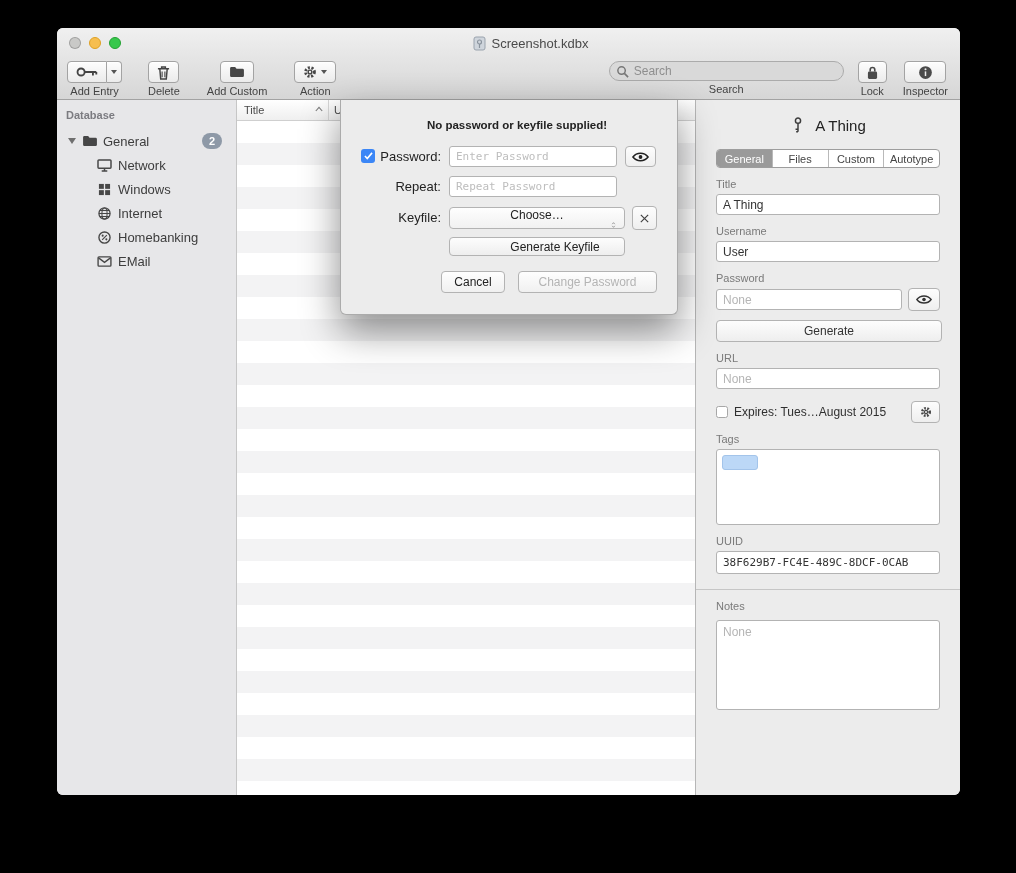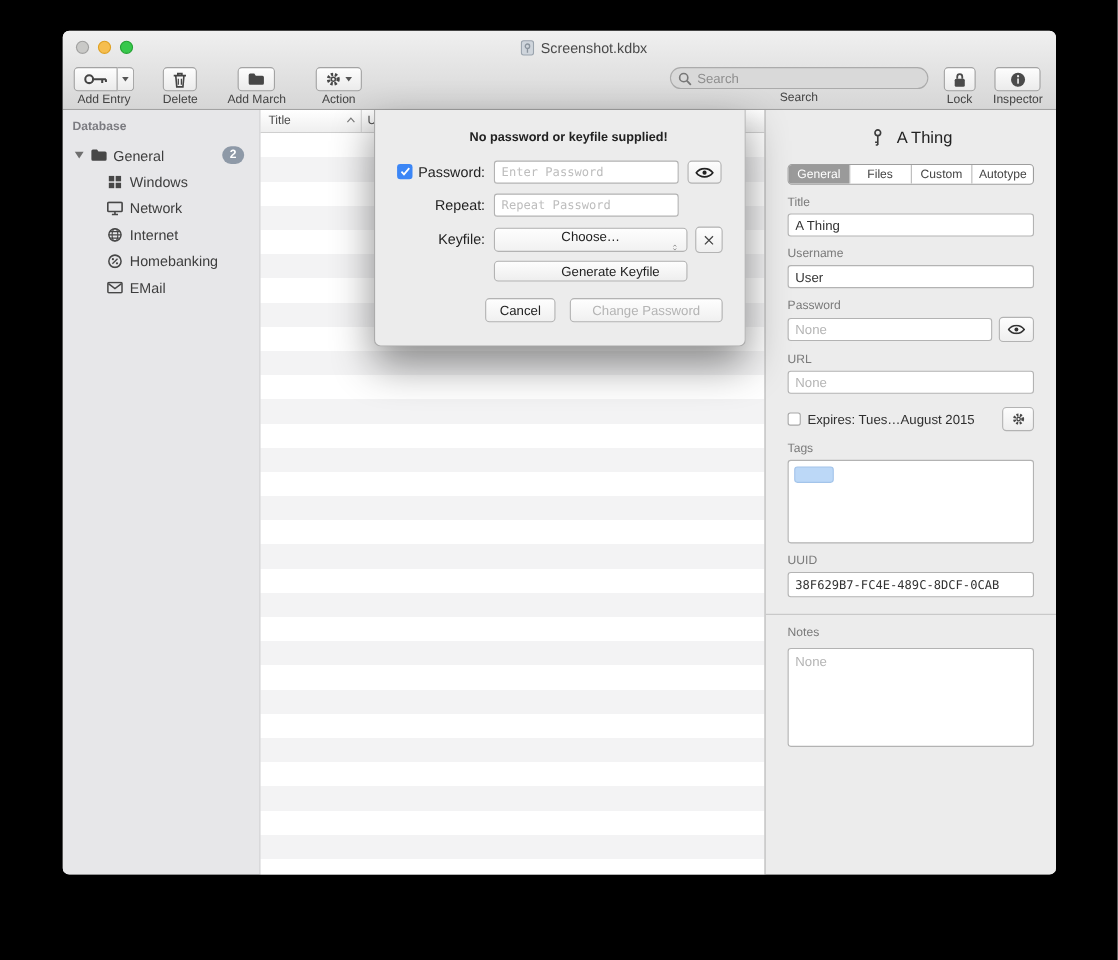--- a/index.html
+++ b/index.html
@@ -162,21 +162,21 @@
         </div>
         <span class="tlabel">Delete</span>
       </div>
 
       <div class="tgroup tight">
         <div class="tbtn">
           <svg width="16" height="12" viewBox="0 0 17 13">
             <path d="M1 2.5A1.5 1.5 0 0 1 2.5 1h4L8 3h6.5A1.5 1.5 0 0 1 16 4.5v6a1.5 1.5 0 0 1-1.5 1.5h-12A1.5 1.5 0 0 1 1 10.5z" fill="#474747"></path>
           </svg>
         </div>
-        <span class="tlabel">Add March</span>
+        <span class="tlabel">Add Custom</span>
       </div>
 
       <div class="tgroup">
         <div class="tbtn" style="gap:4px;">
           <svg width="14" height="14" viewBox="0 0 16 16">
             <circle cx="8" cy="8" r="5" fill="none" stroke="#474747" stroke-width="3.4" stroke-dasharray="2.3 1.8"></circle>
             <circle cx="8" cy="8" r="2.1" fill="none" stroke="#474747" stroke-width="1.6"></circle>
           </svg>
           <span class="chev"></span>
         </div>
@@ -232,38 +232,38 @@
           <svg width="16" height="12" viewBox="0 0 17 13">
               <path d="M1 2.5A1.5 1.5 0 0 1 2.5 1h4L8 3h6.5A1.5 1.5 0 0 1 16 4.5v6a1.5 1.5 0 0 1-1.5 1.5h-12A1.5 1.5 0 0 1 1 10.5z" fill="#474747"></path>
             </svg>
         </span>
         <span>General</span>
         <span class="badge">2</span>
       </div>
 
       <div class="s-item child">
         <span class="s-ico">
+          <svg width="15" height="13" viewBox="0 0 16 14">
+              <rect x="1" y="1" width="14" height="9" rx="1" fill="none" stroke="#474747" stroke-width="1.6"></rect>
+              <path d="M5 13h6M8 10v3" stroke="#474747" stroke-width="1.6" fill="none"></path>
+            </svg>
+        </span>
+        <span>Network</span>
+      </div>
+
+      <div class="s-item child">
+        <span class="s-ico">
           <svg width="13" height="13" viewBox="0 0 14 14" fill="#474747">
               <rect x="1" y="1" width="5.3" height="5.3"></rect>
               <rect x="7.7" y="1" width="5.3" height="5.3"></rect>
               <rect x="1" y="7.7" width="5.3" height="5.3"></rect>
               <rect x="7.7" y="7.7" width="5.3" height="5.3"></rect>
             </svg>
         </span>
         <span>Windows</span>
-      </div>
-
-      <div class="s-item child">
-        <span class="s-ico">
-          <svg width="15" height="13" viewBox="0 0 16 14">
-              <rect x="1" y="1" width="14" height="9" rx="1" fill="none" stroke="#474747" stroke-width="1.6"></rect>
-              <path d="M5 13h6M8 10v3" stroke="#474747" stroke-width="1.6" fill="none"></path>
-            </svg>
-        </span>
-        <span>Network</span>
       </div>
 
       <div class="s-item child">
         <span class="s-ico">
           <svg width="13" height="13" viewBox="0 0 14 14">
               <circle cx="7" cy="7" r="6" fill="none" stroke="#474747" stroke-width="1.4"></circle>
               <ellipse cx="7" cy="7" rx="2.8" ry="6" fill="none" stroke="#474747" stroke-width="1.1"></ellipse>
               <path d="M1 7h12M2 3.8h10M2 10.2h10" stroke="#474747" stroke-width="1.1" fill="none"></path>
             </svg>
         </span>
@@ -343,20 +343,21 @@
       <div class="pwrow">
         <input class="field" type="text" style="flex: 1 1 0%;" placeholder="None">
         <div class="eyebtn">
           <svg viewBox="0 0 18 10">
             <path d="M1 5c2.5-3.3 5.2-4 8-4s5.5.7 8 4c-2.5 3.3-5.2 4-8 4S3.5 8.3 1 5z" fill="none" stroke="currentColor" stroke-width="1.6"></path>
             <circle cx="9" cy="5" r="2" fill="currentColor"></circle>
           </svg>
         </div>
       </div>
 
+      <div class="genbtn">Generate</div>
 
       <div class="flabel">URL</div>
       <input class="field" type="text" placeholder="None" style="">
 
       <div class="exprow">
         <span class="cbox"></span>
         <span>Expires: Tues…August 2015</span>
         <div class="gearbtn">
           <svg viewBox="0 0 16 16">
             <circle cx="8" cy="8" r="5" fill="none" stroke="#474747" stroke-width="3.4" stroke-dasharray="2.3 1.8"></circle>

